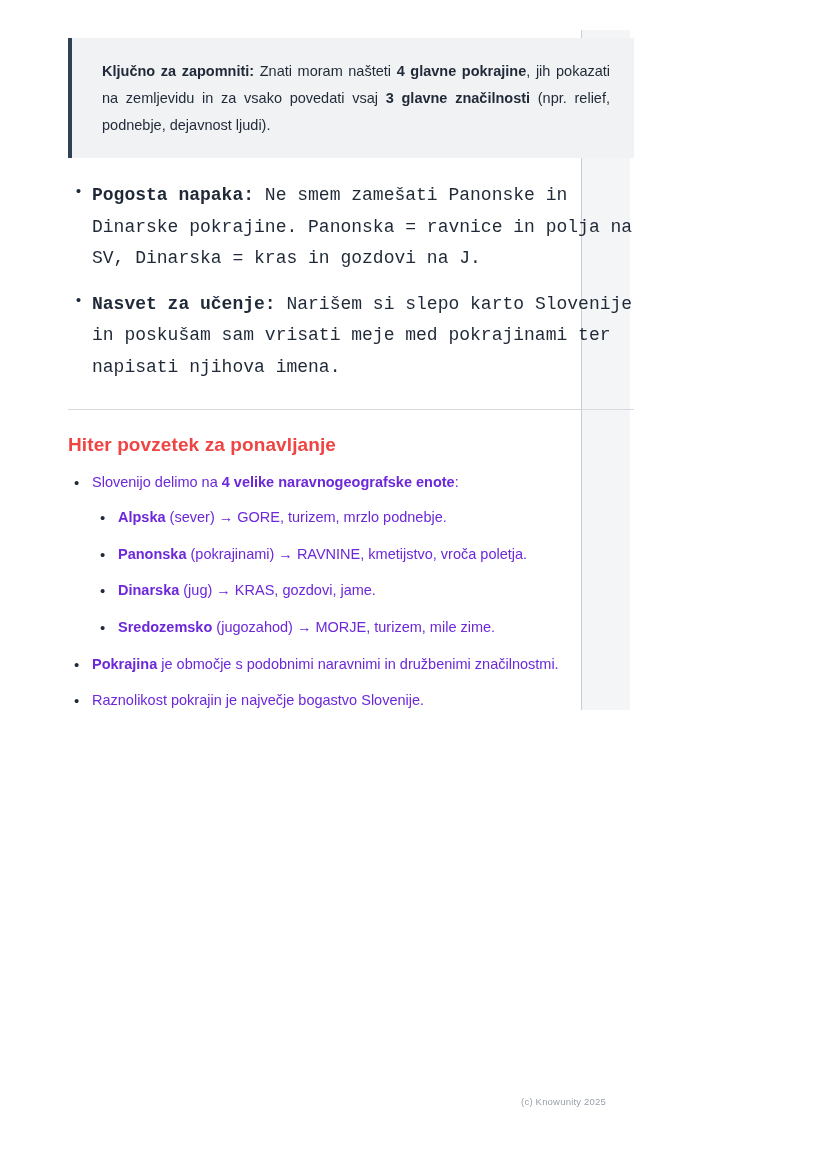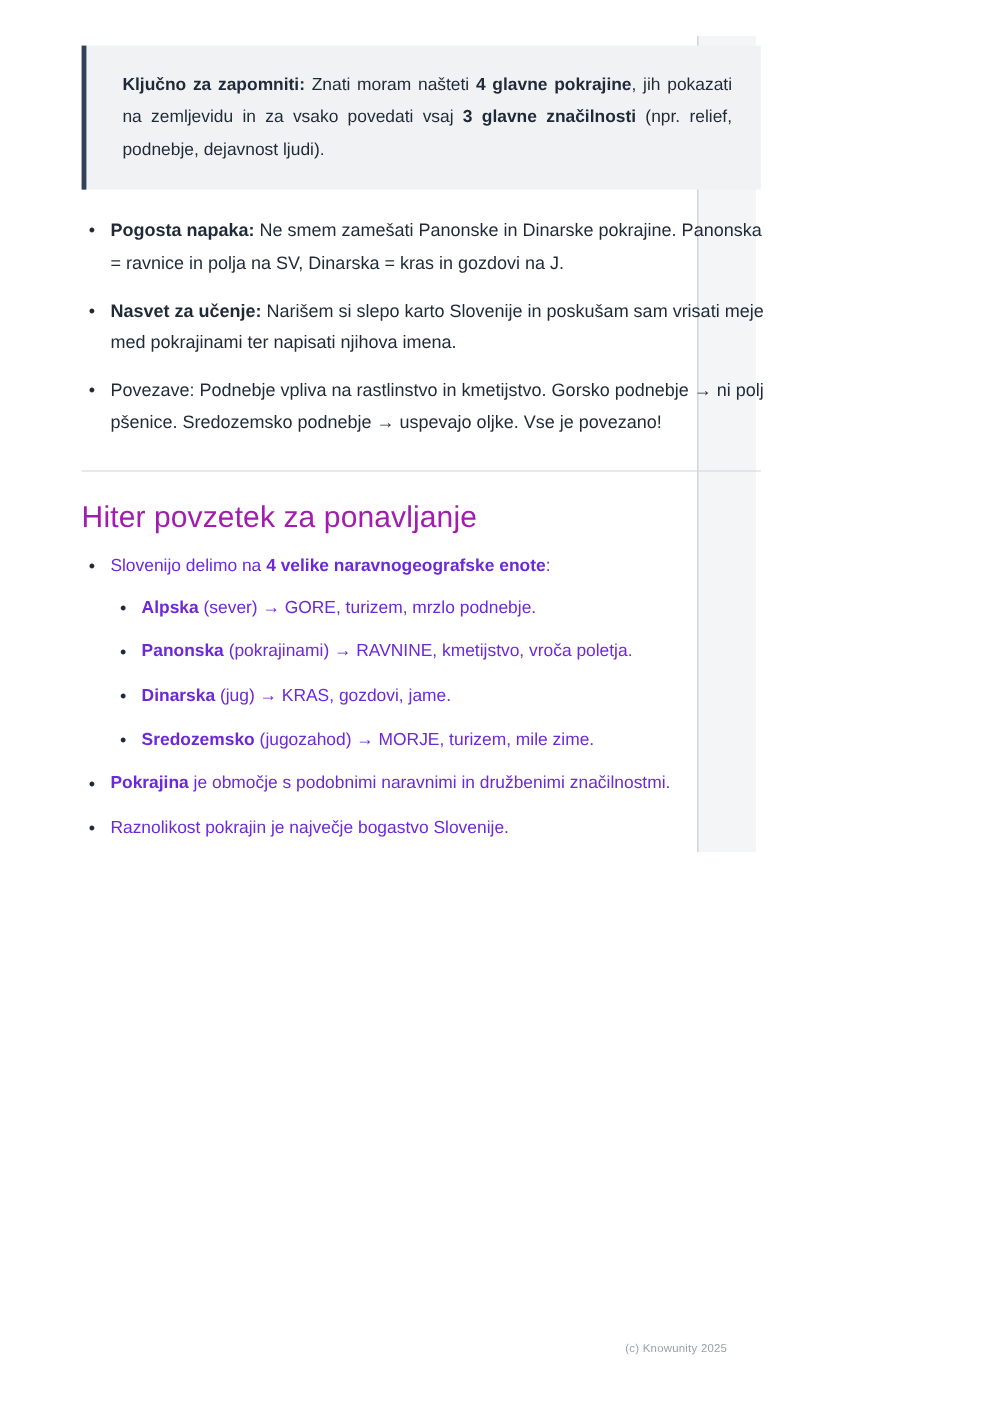--- a/index.html
+++ b/index.html
@@ -62,45 +62,46 @@
   
   ul.notes {
     list-style: none;
     margin: 22px 0 0 0;
     padding: 0;
   }
   ul.notes > li {
     position: relative;
     padding-left: 24px;
     margin-bottom: 14px;
-    font-size: 15px;
+    font-size: 18px;
     line-height: 1.75;
     color: #1f2937;
+    font-family: Liberation Mono, monospace;
   }
   ul.notes > li::before {
     content: "•";
     position: absolute;
     left: 6px;
     top: 0;
     color: #1f2937;
     font-size: 15px;
   }
   ul.notes > li b { font-weight: bold; }
 
   .divider {
     margin: 26px 0 0 0;
     border: 0;
     border-top: 1px solid #d7dade;
     width: 566px;
   }
 
   h2.section-title {
-    color: #a21caf;
-    font-size: 25px;
-    font-weight: normal;
+    color: #ef4444;
+    font-size: 19px;
+    font-weight: bold;
     margin: 24px 0 14px 0;
     letter-spacing: 0.1px;
   }
 
   ul.summary {
     list-style: none;
     margin: 0;
     padding: 0;
   }
   ul.summary > li {
@@ -137,21 +138,21 @@
     left: 8px;
     top: 0;
     font-size: 15px;
     color: #1f2937;
   }
   ul.sub > li b { font-weight: bold; text-align: center; }
 
   .footer {
     position: absolute;
     right: 54px;
-    bottom: 41px;
+    bottom: 64px;
     font-size: 9.5px;
     color: #9aa1ab;
     letter-spacing: 0.2px;
   }
 </style>
 </head>
 <body>
 
 <div class="page">
 
@@ -159,21 +160,20 @@
 
   <div class="content">
 
     <div class="callout">
       <p><b>Ključno za zapomniti:</b><span> Znati moram našteti </span><b>4 glavne pokrajine</b><span>, jih pokazati na zemljevidu in za vsako povedati vsaj </span><b>3 glavne značilnosti</b><span> (npr. relief, podnebje, dejavnost ljudi).</span></p>
     </div>
 
     <ul class="notes">
       <li><b>Pogosta napaka:</b><span> Ne smem zamešati Panonske in Dinarske pokrajine. Panonska = ravnice in polja na SV, Dinarska = kras in gozdovi na J.</span></li>
       <li><b>Nasvet za učenje:</b><span> Narišem si slepo karto Slovenije in poskušam sam vrisati meje med pokrajinami ter napisati njihova imena.</span></li>
-      <li><b></b><span>Povezave: Podnebje vpliva na rastlinstvo in kmetijstvo. Gorsko podnebje → ni polj pšenice. Sredozemsko podnebje → uspevajo oljke. Vse je povezano!</span></li>
     </ul>
 
     <hr class="divider">
 
     <h2 class="section-title">Hiter povzetek za ponavljanje</h2>
 
     <ul class="summary">
       <li>
         <span>Slovenijo delimo na </span><b>4 velike naravnogeografske enote</b><span>:</span>
         <ul class="sub">

